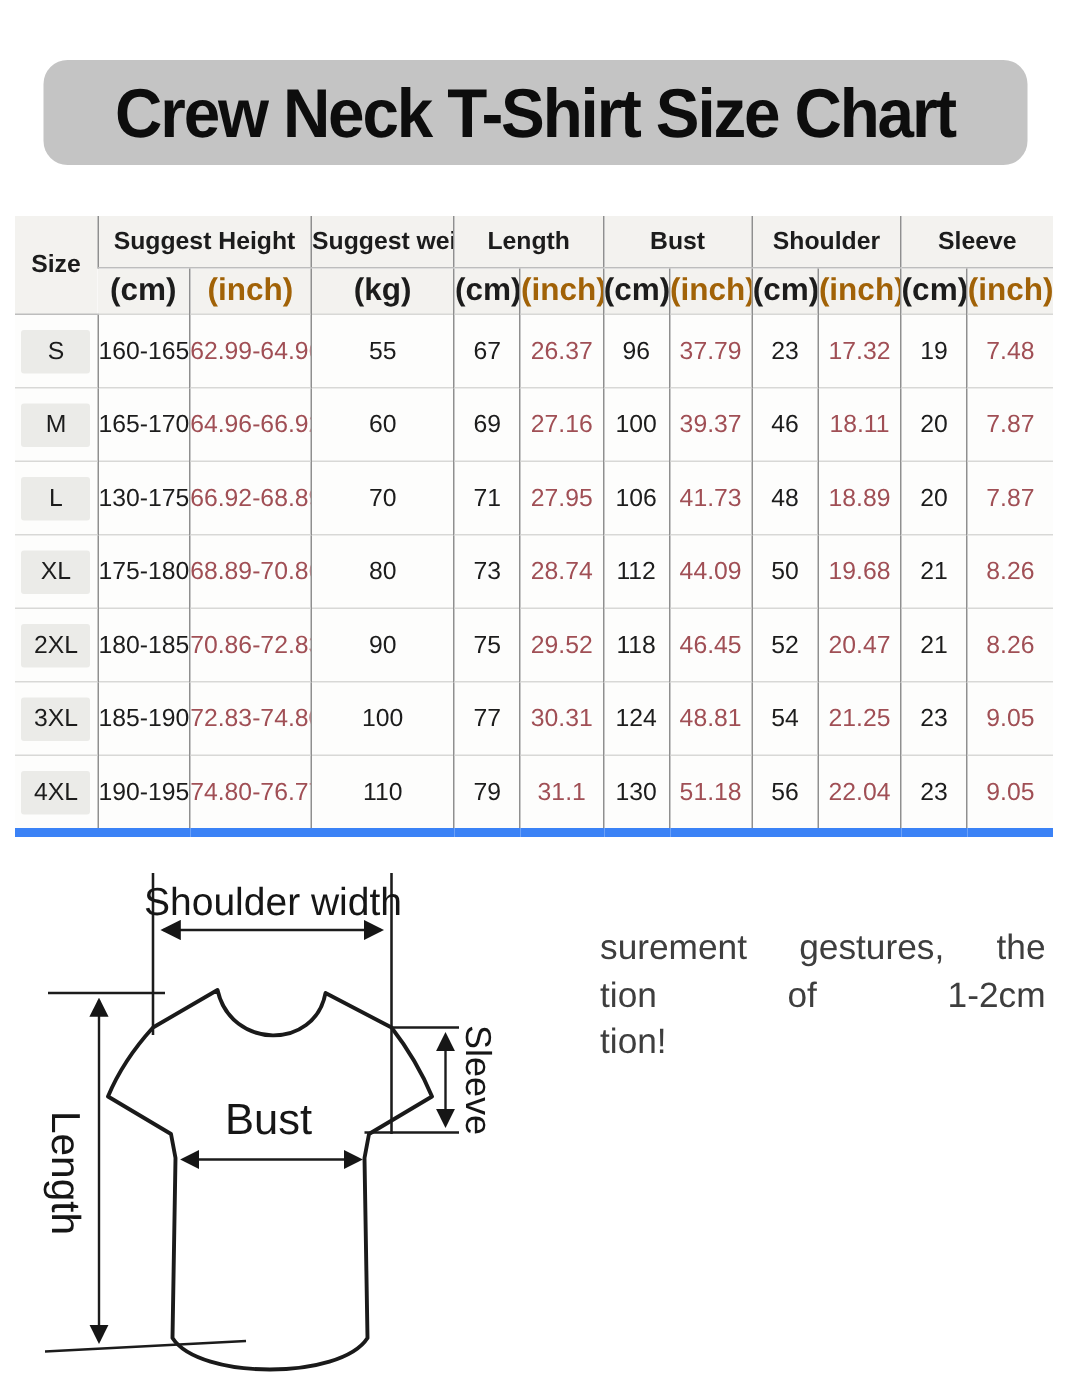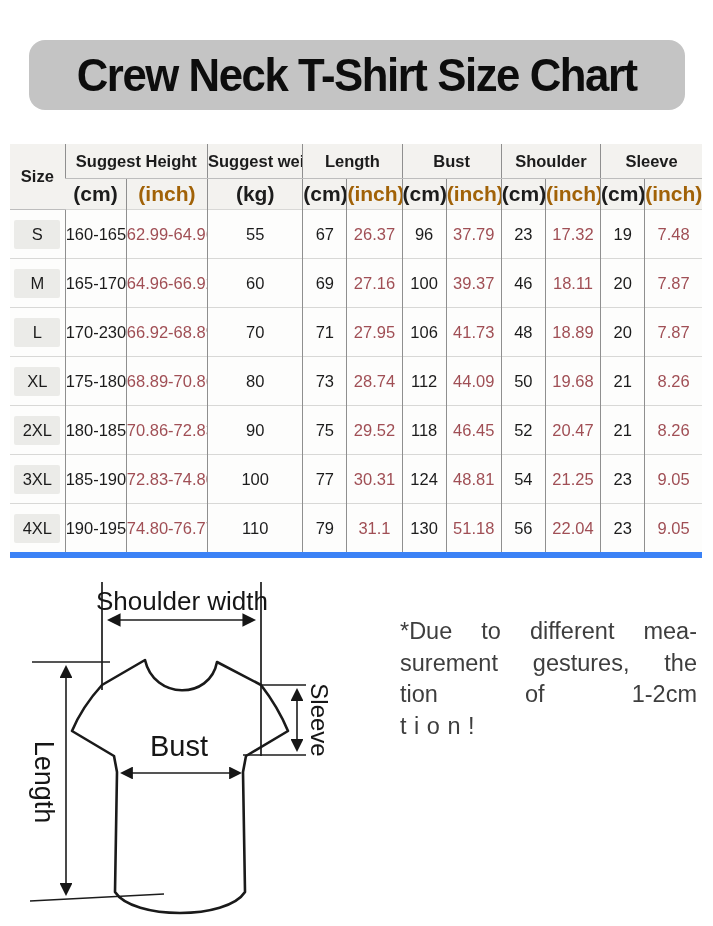--- a/index.html
+++ b/index.html
@@ -132,21 +132,21 @@
           <td class="inch-val">27.16</td>
           <td>100</td>
           <td class="inch-val">39.37</td>
           <td>46</td>
           <td class="inch-val">18.11</td>
           <td>20</td>
           <td class="inch-val">7.87</td>
         </tr>
         <tr>
           <td class="size-cell"><span class="size-chip">L</span></td>
-          <td>170-230</td>
+          <td>130-175</td>
           <td class="inch-val">66.92-68.89</td>
           <td>70</td>
           <td>71</td>
           <td class="inch-val">27.95</td>
           <td>106</td>
           <td class="inch-val">41.73</td>
           <td>48</td>
           <td class="inch-val">18.89</td>
           <td>20</td>
           <td class="inch-val">7.87</td>
@@ -253,20 +253,19 @@
         <g stroke="#1c1c1c" stroke-width="1.6">
           <line x1="261" y1="115" x2="306" y2="115"></line>
           <line x1="297" y1="120" x2="297" y2="180" marker-start="url(#ah)" marker-end="url(#ah)"></line>
           <line x1="243" y1="185" x2="306" y2="185"></line>
         </g>
         <text x="317" y="150" text-anchor="middle" dominant-baseline="middle" font-size="24" transform="rotate(90 317 150)">Sleeve</text>
       </svg>
     </div>
 
     <div class="note" id="note">
-        <div class="note-line">*Due to different mea-</div>
         <div class="note-line">surement gestures, the</div>
         <div class="note-line">tion of 1-2cm</div>
         <div class="note-line">tion!</div>
       </div>
   </div>
 
 </div>
 
 </body></html>

